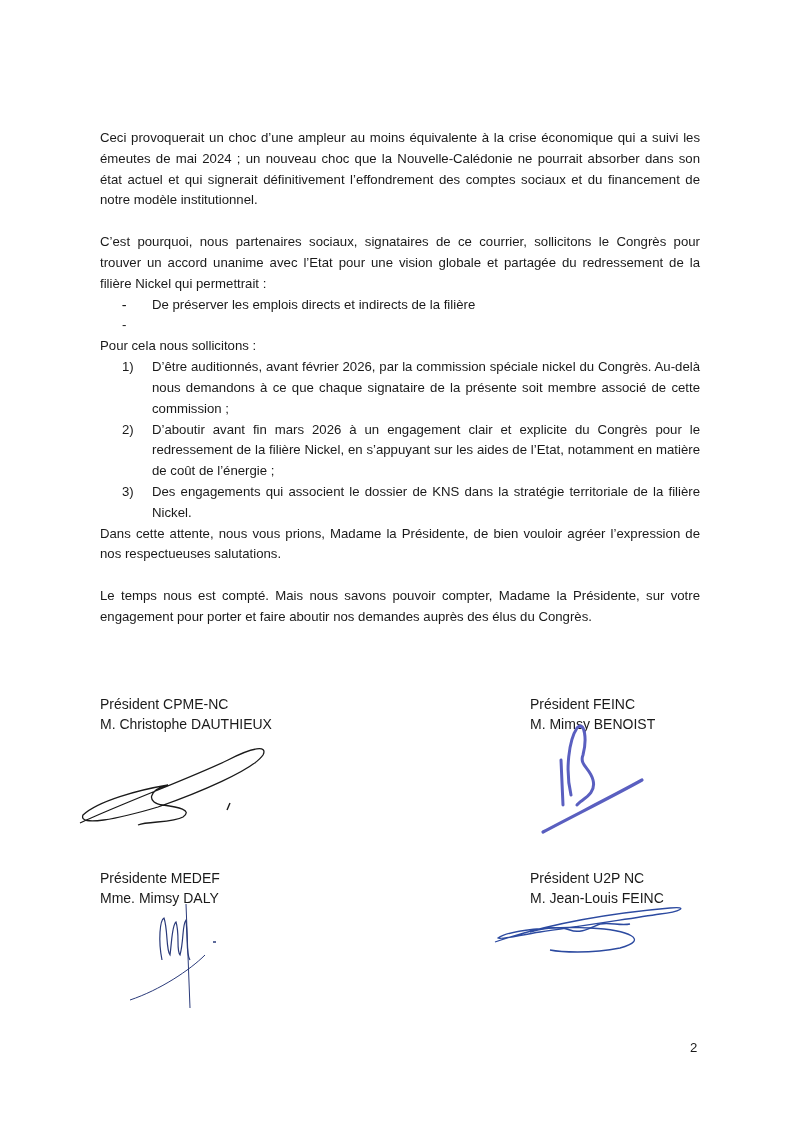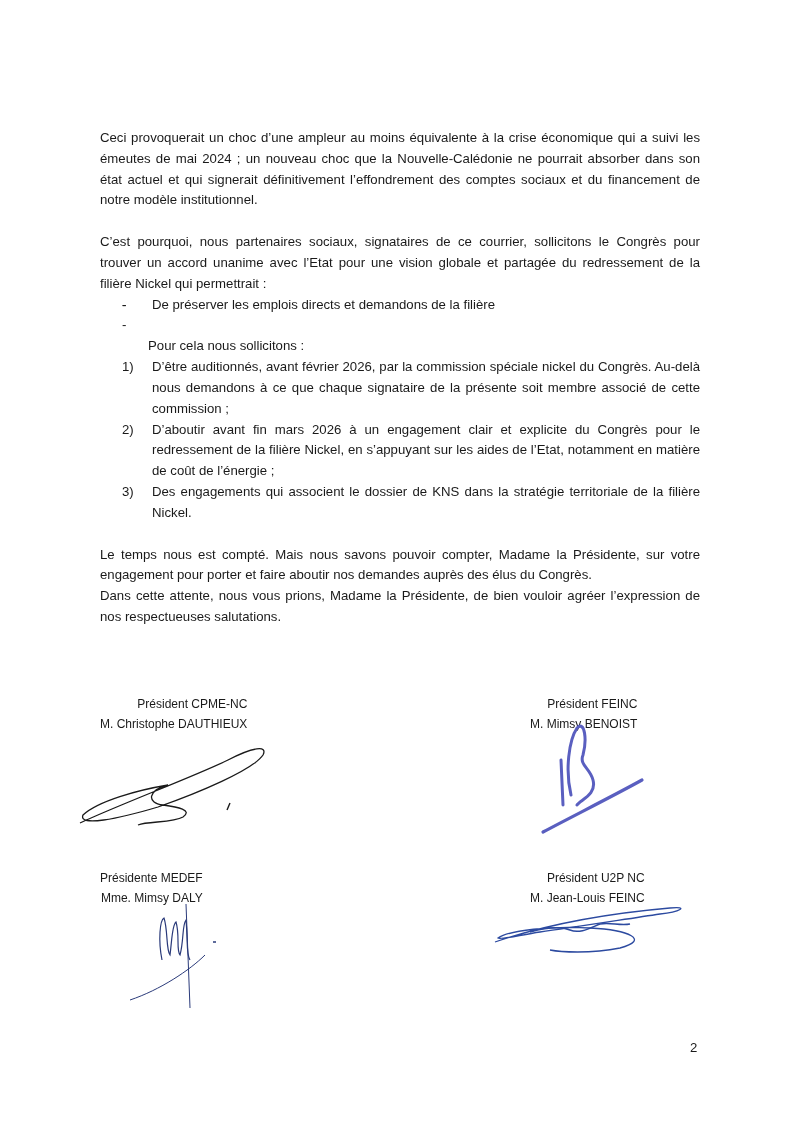--- a/index.html
+++ b/index.html
@@ -4,46 +4,46 @@
 <style>
   html, body { margin: 0; padding: 0; background: #ffffff; }
   body { width: 794px; height: 1122px; position: relative; overflow: hidden;
     font-family: "Liberation Sans", sans-serif; color: #1a1a1a; font-size: 13.2px; }
   .page { position: absolute; left: 0; top: 0; width: 794px; height: 996px; }
   .text { position: absolute; left: 100px; width: 600px; line-height: 20.8px; }
   p { margin: 0; text-align: justify; }
   .list { margin: 0; padding: 0; list-style: none; }
   .list li { position: relative; padding-left: 30px; margin-left: 22px; text-align: justify; }
   .list li .marker { position: absolute; left: 0; top: 0; }
-  .sig-block { position: absolute; line-height: 20px; font-size: 12px; text-align: right; }
+  .sig-block { position: absolute; line-height: 20px; font-size: 14px; }
   .sig-block div { white-space: nowrap; }
   svg.sig { position: absolute; overflow: visible; }
   .page-number { position: absolute; left: 690px; top: 1040px; font-size: 13.2px; }
 </style>
 </head>
 <body>
 
 <div class="page">
 
   <div class="text" style="top:128px;">
     <p>Ceci provoquerait un choc d’une ampleur au moins équivalente à la crise économique qui a suivi les émeutes de mai 2024 ; un nouveau choc que la Nouvelle-Calédonie ne pourrait absorber dans son état actuel et qui signerait définitivement l’effondrement des comptes sociaux et du financement de notre modèle institutionnel.</p>
     <p style="margin-top:21px;">C’est pourquoi, nous partenaires sociaux, signataires de ce courrier, sollicitons le Congrès pour trouver un accord unanime avec l’Etat pour une vision globale et partagée du redressement de la filière Nickel qui permettrait :</p>
     <ul class="list">
       <li><span class="marker">-</span></li>
-      <li><span class="marker">-</span><span>De préserver les emplois directs et demandons de la filière</span></li>
+      <li><span class="marker">-</span><span>De préserver les emplois directs et indirects de la filière</span></li>
       <li><span class="marker">-</span></li>
     </ul>
-    <p style="margin-top:21px;margin-left:48px;">Pour cela nous sollicitons :</p>
+    <p style="margin-top:21px;">Pour cela nous sollicitons :</p>
     <ul class="list">
       <li><span class="marker">1)</span><span>D’être auditionnés, avant février 2026, par la commission spéciale nickel du Congrès. Au-delà nous demandons à ce que chaque signataire de la présente soit membre associé de cette commission ;</span></li>
       <li><span class="marker">2)</span><span>D’aboutir avant fin mars 2026 à un engagement clair et explicite du Congrès pour le redressement de la filière Nickel, en s’appuyant sur les aides de l’Etat, notamment en matière de coût de l’énergie ;</span></li>
       <li><span class="marker">3)</span><span>Des engagements qui associent le dossier de KNS dans la stratégie territoriale de la filière Nickel.</span></li>
     </ul>
+    <p>Dans cette attente, nous vous prions, Madame la Présidente, de bien vouloir agréer l’expression de nos respectueuses salutations.</p>
     <p style="margin-top:21px;">Le temps nous est compté. Mais nous savons pouvoir compter, Madame la Présidente, sur votre engagement pour porter et faire aboutir nos demandes auprès des élus du Congrès.</p>
-    <p>Dans cette attente, nous vous prions, Madame la Présidente, de bien vouloir agréer l’expression de nos respectueuses salutations.</p>
   </div>
 
   <div class="sig-block" style="left:100px; top:694px;">
     <div>Président CPME-NC</div>
     <div>M. Christophe DAUTHIEUX</div>
   </div>
   <svg class="sig" style="left:78px; top:735px;" width="200" height="100">
     <path d="M2,88 C40,70 120,40 150,25 C175,12 190,10 185,20 C175,35 120,58 80,72 C40,84 0,92 5,80 C20,66 60,55 90,50 M90,50 C70,55 68,68 85,70 C100,72 115,75 105,82 C95,88 70,86 60,90" fill="none" stroke="#1a1a1a" stroke-width="1.3"></path>
     <path d="M152,68 L149,75" fill="none" stroke="#1a1a1a" stroke-width="1.4"></path>
   </svg>

